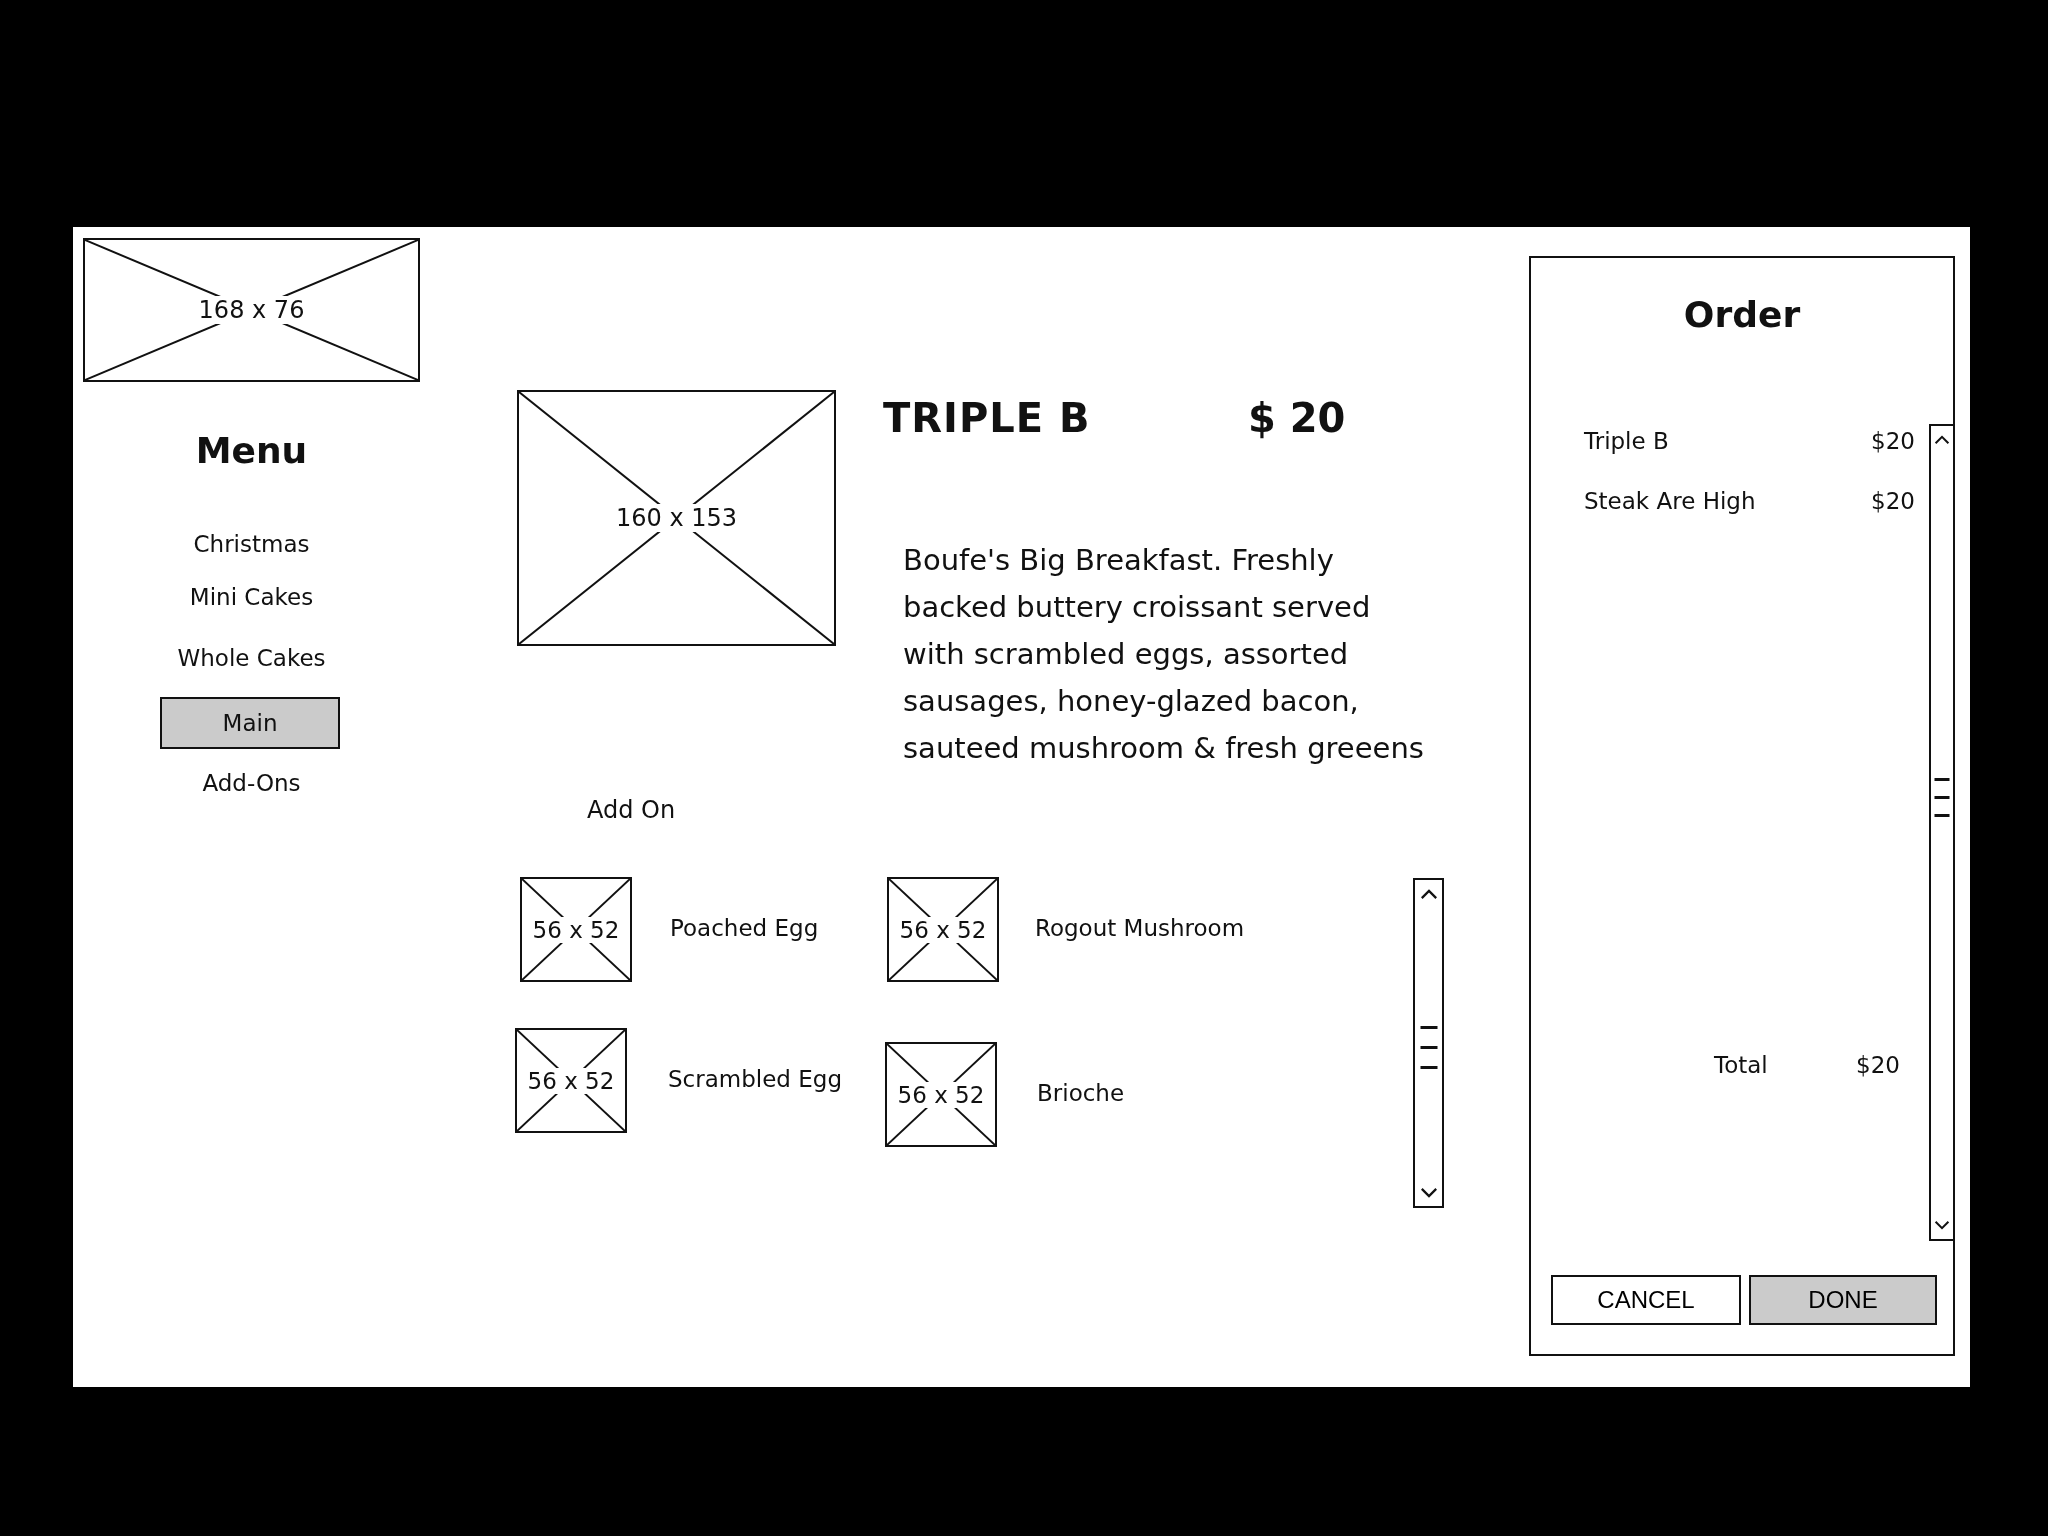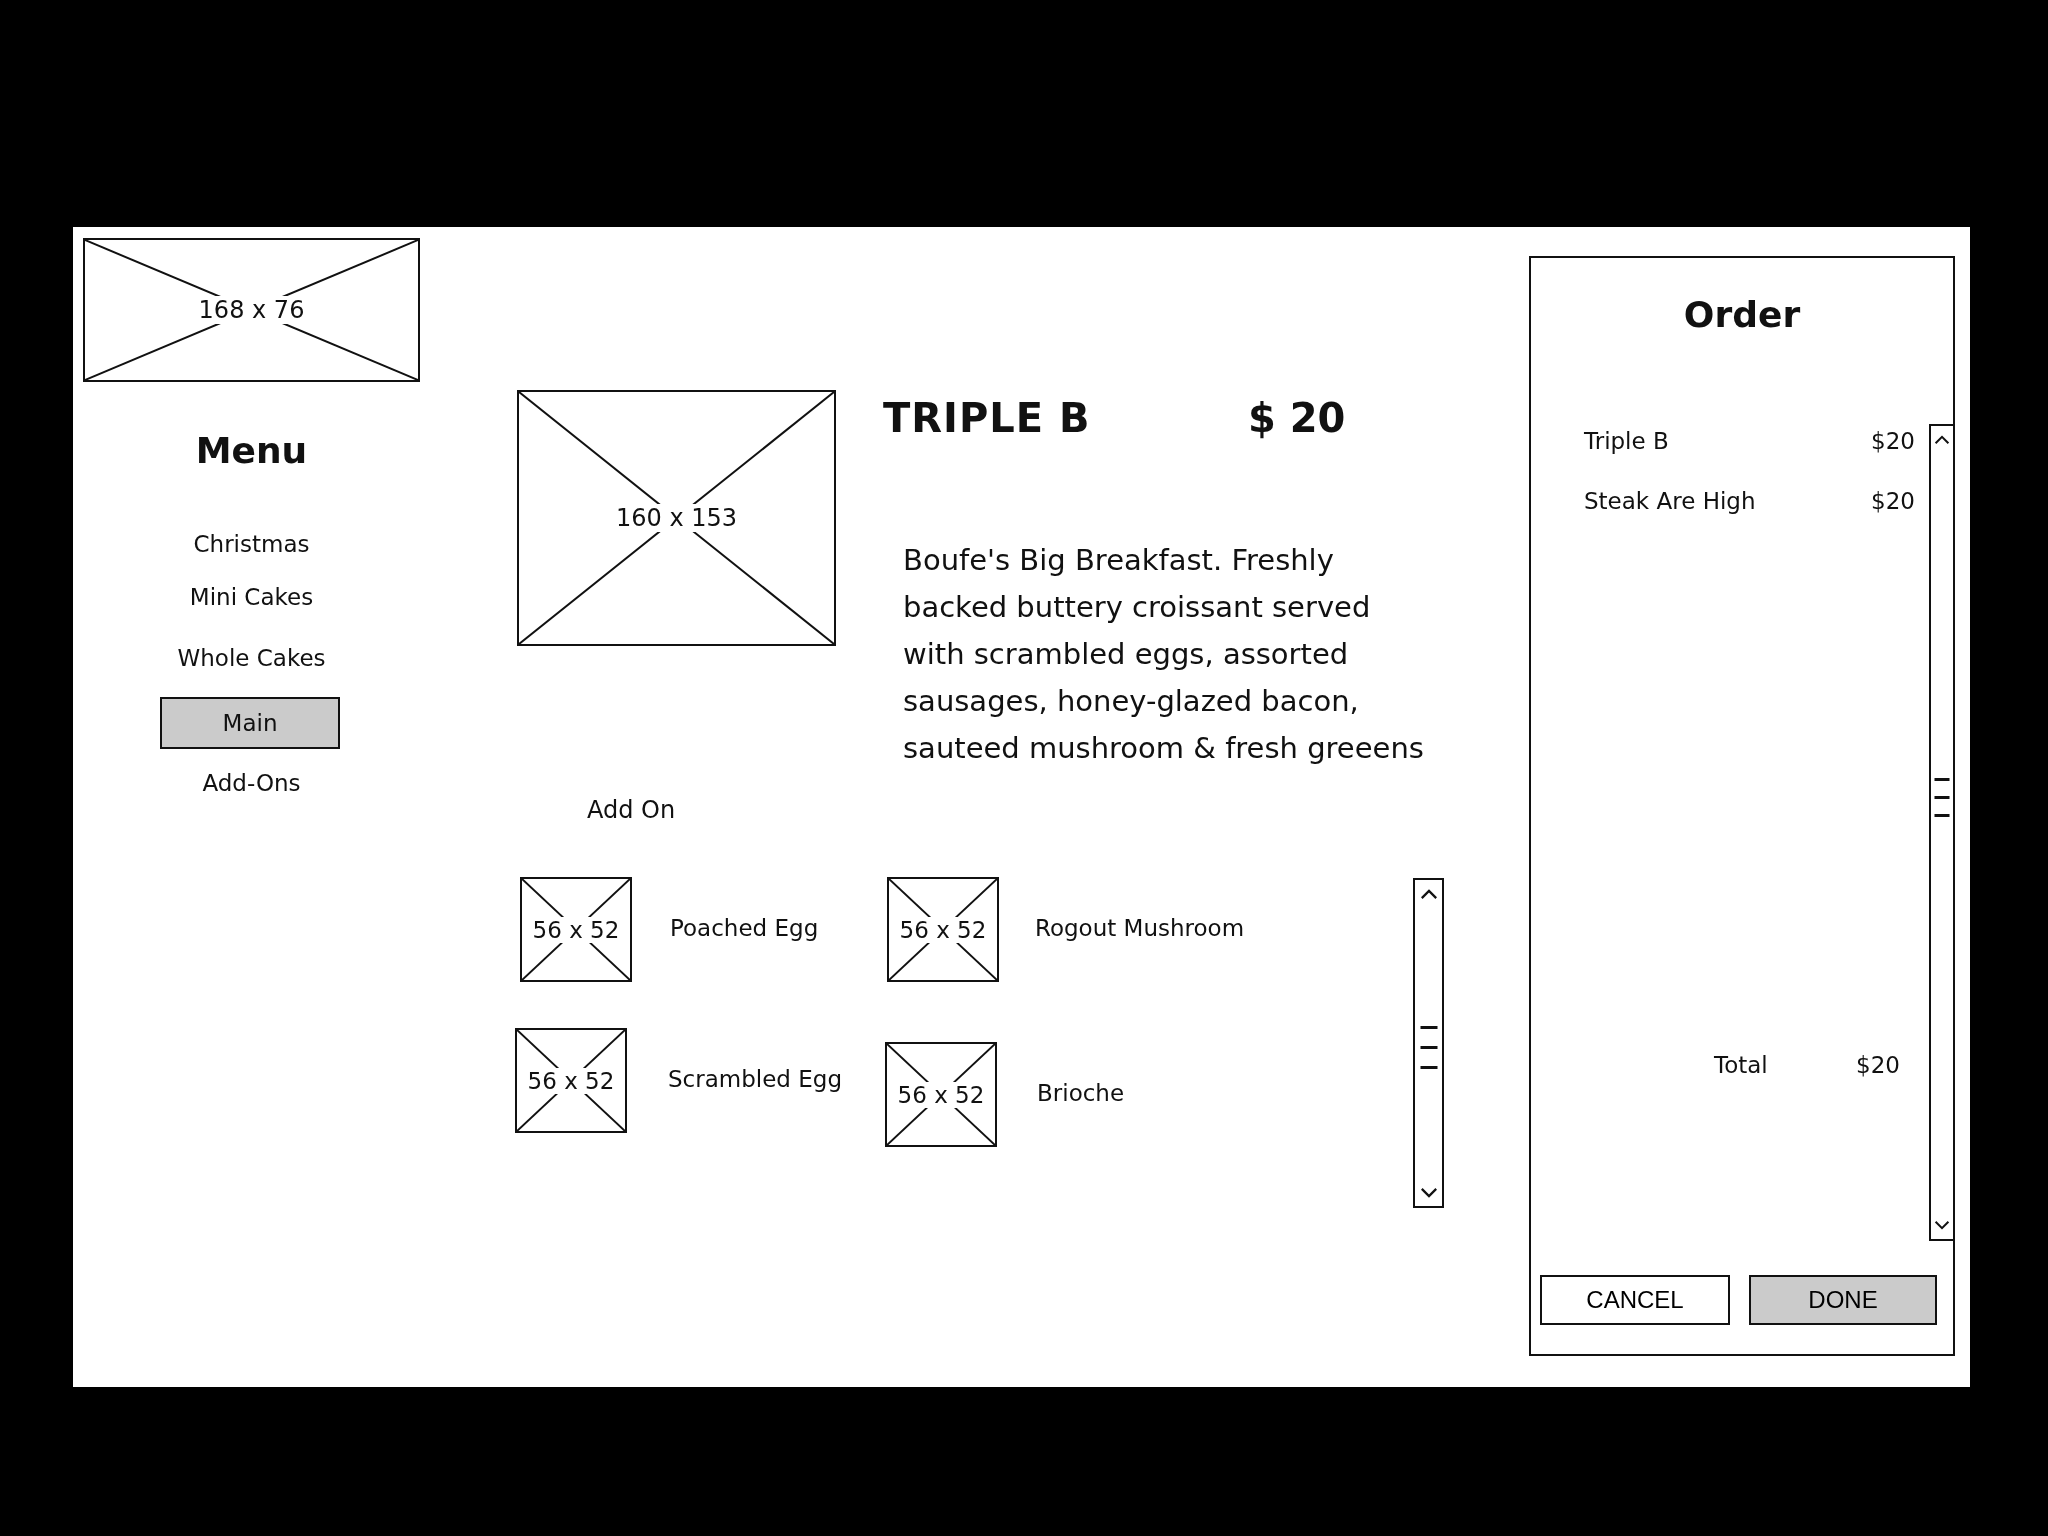--- a/index.html
+++ b/index.html
@@ -67,21 +67,21 @@
   .order-title { position:absolute; left:0; top:36px; width:100%; text-align:center;
                  font-size:36px; font-weight:bold; }
   .order-row-name  { position:absolute; left:53px; font-size:23px; white-space:nowrap; }
   .order-row-price { position:absolute; right:38px; font-size:23px; }
   .or-0 { top:170px; } .or-1 { top:230px; }
   .order-scroll { left:398px; top:166px; width:26px; height:817px; }
   .order-scroll .sb-grip { top:352px; width:15px; }
   .order-scroll .sb-grip i { margin-bottom:15px; }
   .total-label { position:absolute; left:183px; top:794px; font-size:23px; }
   .total-value { position:absolute; right:53px; top:794px; font-size:23px; }
-  .cancel-btn { position:absolute; left:9px; top:1017px; width:190px; height:50px;
+  .cancel-btn { position:absolute; left:20px; top:1017px; width:190px; height:50px;
                 background:#fff; border:2px solid #111; font-size:24px;
                 display:flex; align-items:center; justify-content:center; cursor:pointer; }
   .done-btn   { position:absolute; left:218px; top:1017px; width:188px; height:50px;
                 background:#cbcbcb; border:2px solid #111; font-size:24px;
                 display:flex; align-items:center; justify-content:center; cursor:pointer; }
 </style>
 </head>
 <body>
 
 <div class="canvas">

